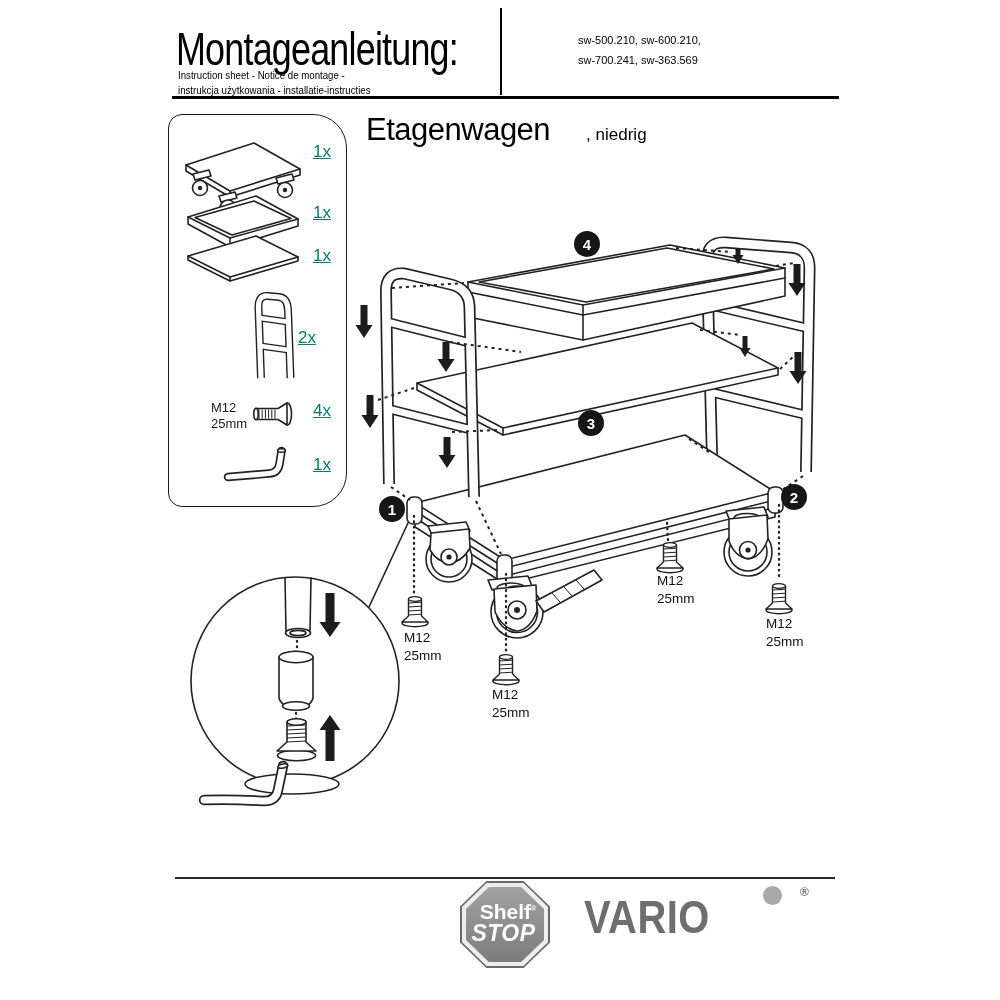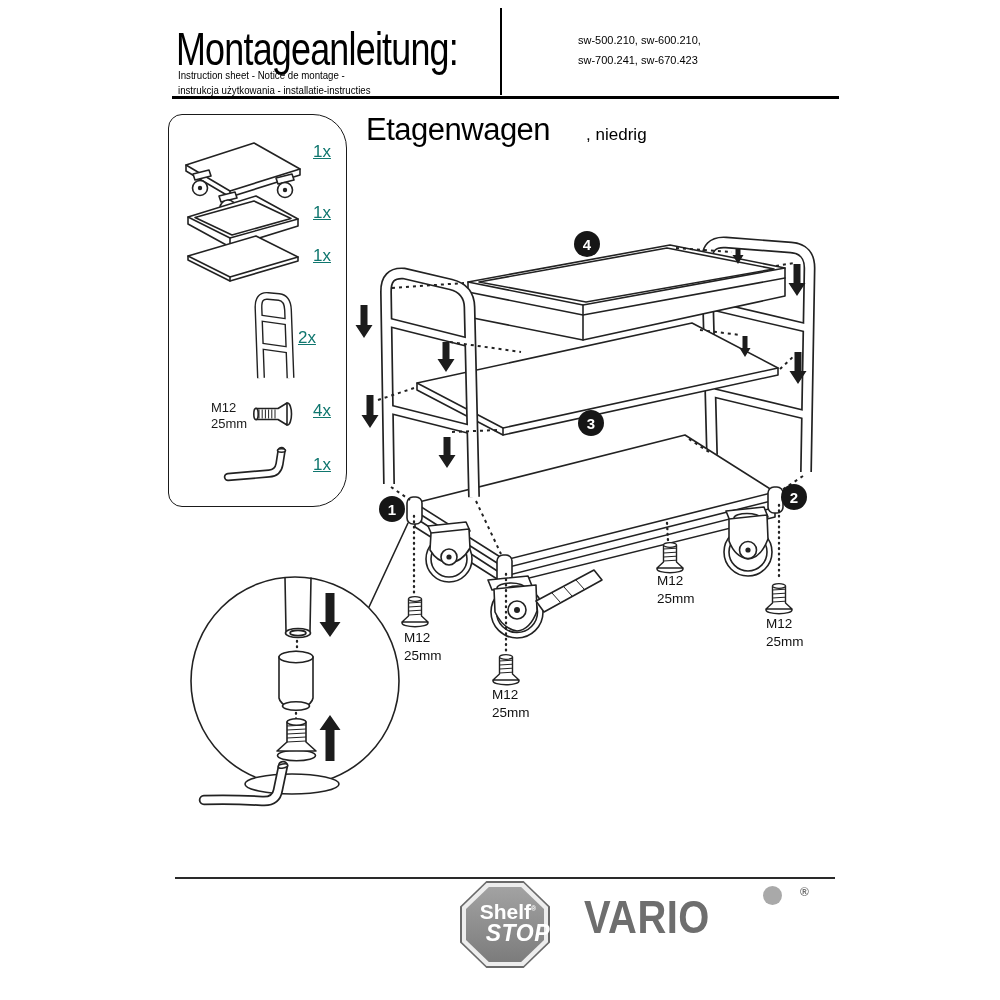--- a/index.html
+++ b/index.html
@@ -36,21 +36,21 @@
         background:#6a6a6a;}
   .octo-ring{position:absolute;left:1.6px;top:1.6px;right:1.6px;bottom:1.6px;
         clip-path:polygon(29.3% 0,70.7% 0,100% 29.3%,100% 70.7%,70.7% 100%,29.3% 100%,0 70.7%,0 29.3%);
         background:#ededed;}
   .octo-face{position:absolute;left:6px;top:6px;right:6px;bottom:6px;
         clip-path:polygon(29.3% 0,70.7% 0,100% 29.3%,100% 70.7%,70.7% 100%,29.3% 100%,0 70.7%,0 29.3%);
         background:linear-gradient(180deg,#a2a2a2,#7c7c7c);}
   .octo-text{position:absolute;left:0;top:0;width:100%;height:100%;text-align:center;color:#fff;}
   .octo-easy{margin-top:17px;margin-left:6px;font-size:21px;font-weight:700;line-height:21px;}
   .octo-reg{font-size:7px;vertical-align:super;}
-  .octo-stop{font-size:23px;font-weight:800;font-style:italic;line-height:23px;margin-left:-3px;letter-spacing:.5px;text-align:right;}
+  .octo-stop{font-size:23px;font-weight:800;font-style:italic;line-height:23px;margin-left:-3px;letter-spacing:.5px;}
   .vf-vario{left:584px;top:893px;font-size:47px;font-weight:700;line-height:1;color:#6e6e6e;
             letter-spacing:.5px;transform:scaleX(.85);transform-origin:left top;white-space:nowrap;}
   .vf-fit{left:712px;top:869px;font-family:"Liberation Serif",serif;font-style:italic;font-weight:700;
           font-size:78px;line-height:1;color:#6e6e6e;white-space:nowrap;}
   .vf-dot{left:763px;top:886px;width:19px;height:19px;border-radius:50%;background:#a9a9a9;}
   .vf-reg{left:800px;top:885px;font-size:12px;font-weight:700;color:#6e6e6e;}
 
   
   .draw{fill:none;stroke:#222;stroke-width:1.6;stroke-linecap:round;stroke-linejoin:round;}
   .fillw{fill:#fff;stroke:#222;stroke-width:1.6;stroke-linejoin:round;}
@@ -301,21 +301,21 @@
       </g>
     </g>
   </svg>
 
   <div class="ov hdr-title">Montageanleitung:</div>
   <div class="ov hdr-sub hdr-sub1">Instruction sheet - Notice de montage -</div>
   <div class="ov hdr-sub hdr-sub2">instrukcja użytkowania - installatie-instructies</div>
   <div class="ov hdr-vline"></div>
   <div class="ov hdr-codes">
     <div>sw-500.210, sw-600.210,</div>
-    <div>sw-700.241, sw-670.423</div>
+    <div>sw-700.241, sw-363.569</div>
   </div>
   <div class="ov hdr-rule"></div>
 
   <div class="ov partsbox"></div>
   <span class="ov qty" style="left:313px;top:142px">1x</span>
   <span class="ov qty" style="left:313px;top:203px">1x</span>
   <span class="ov qty" style="left:313px;top:246px">1x</span>
   <span class="ov qty" style="left:298px;top:328px">2x</span>
   <span class="ov qty" style="left:313px;top:401px">4x</span>
   <span class="ov qty" style="left:313px;top:455px">1x</span>

